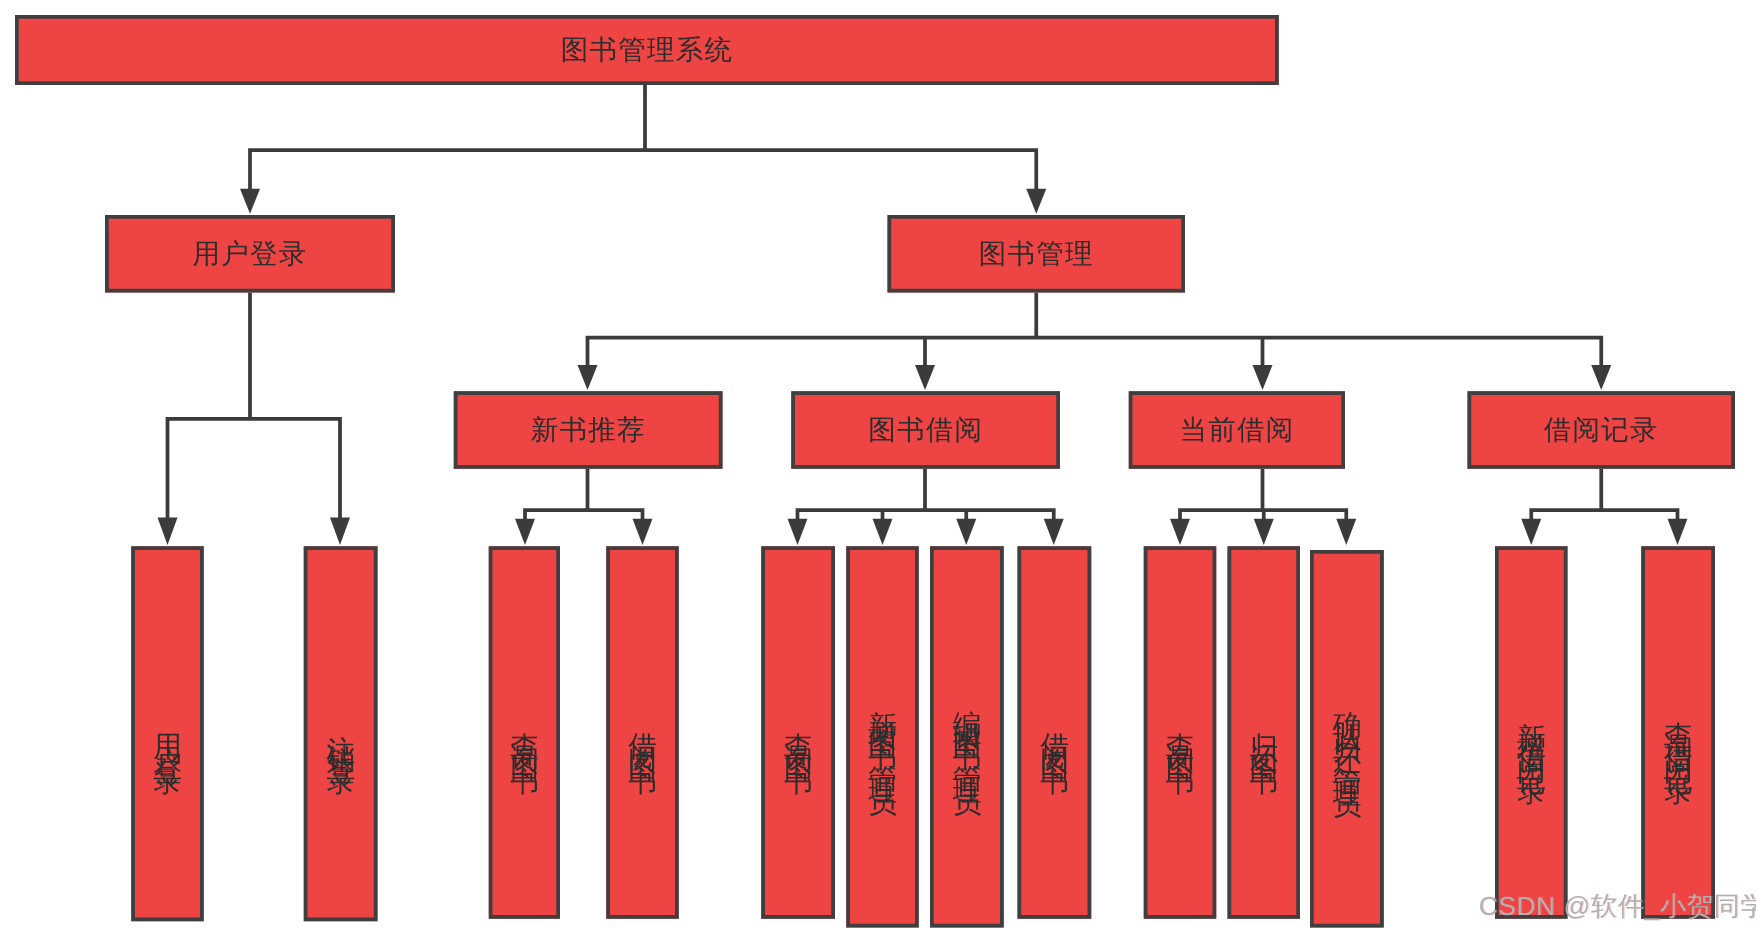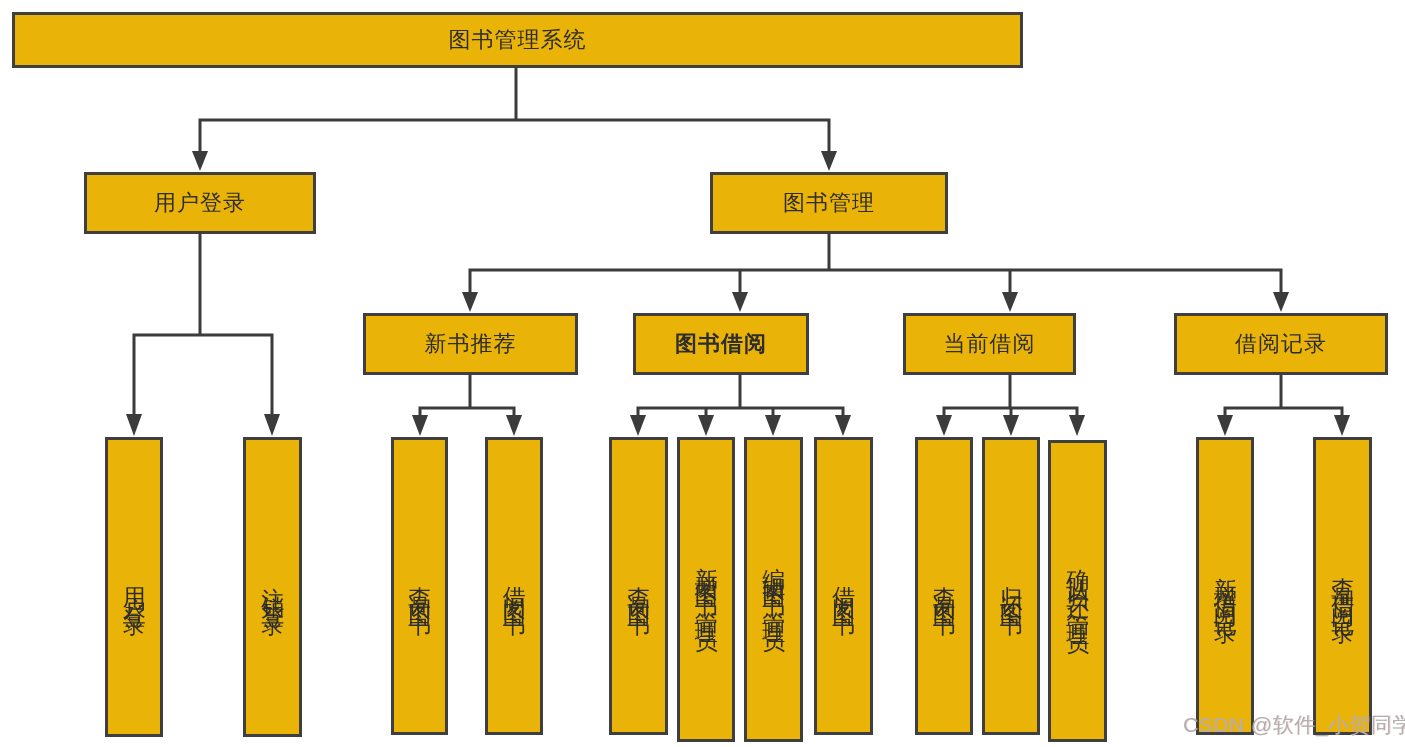--- a/index.html
+++ b/index.html
@@ -2,21 +2,21 @@
 <html><head>
 <meta charset="utf-8">
 <style>
   html,body{margin:0;padding:0;background:#ffffff;}
   .stage{
     position:relative;width:1405px;height:747px;background:#ffffff;overflow:hidden;
     font-family:"Liberation Sans","DejaVu Sans",sans-serif;color:#2d2d2d;
   }
   .wires{position:absolute;left:0;top:0;width:1405px;height:747px;}
   .box{
-    position:absolute;box-sizing:border-box;border:3px solid #3f3f3f;background:#eab308;
+    position:absolute;box-sizing:border-box;border:3px solid #3f3f3f;background:#ef4444;
     display:flex;align-items:center;justify-content:center;text-align:center;
   }
   .hlabel{font-size:22px;letter-spacing:1px;white-space:nowrap;}
   .vbox span{
     writing-mode:vertical-rl;text-orientation:mixed;
     font-size:23px;line-height:1.1;letter-spacing:9px;white-space:nowrap;
   }
   .watermark{
     position:absolute;left:1183px;top:711px;font-size:21px;color:#b5b0b0;
     white-space:nowrap;letter-spacing:0.5px;text-shadow:1px 0 0 rgba(220,150,150,0.35);
@@ -93,21 +93,21 @@
   <div class="box" style="left:84px;top:172px;width:232px;height:62px;">
     <span class="hlabel">用户登录</span>
   </div>
   <div class="box" style="left:710px;top:172px;width:238px;height:62px;">
     <span class="hlabel">图书管理</span>
   </div>
 
   <div class="box" style="left:363px;top:313px;width:215px;height:62px;">
     <span class="hlabel">新书推荐</span>
   </div>
-  <div class="box" style="left:633px;top:313px;width:176px;height:62px;font-weight:bold;">
+  <div class="box" style="left:633px;top:313px;width:215px;height:62px;">
     <span class="hlabel">图书借阅</span>
   </div>
   <div class="box" style="left:903px;top:313px;width:173px;height:62px;">
     <span class="hlabel">当前借阅</span>
   </div>
   <div class="box" style="left:1174px;top:313px;width:214px;height:62px;">
     <span class="hlabel">借阅记录</span>
   </div>
 
   <div class="box vbox" style="left:105px;top:437px;width:58px;height:300px;">

